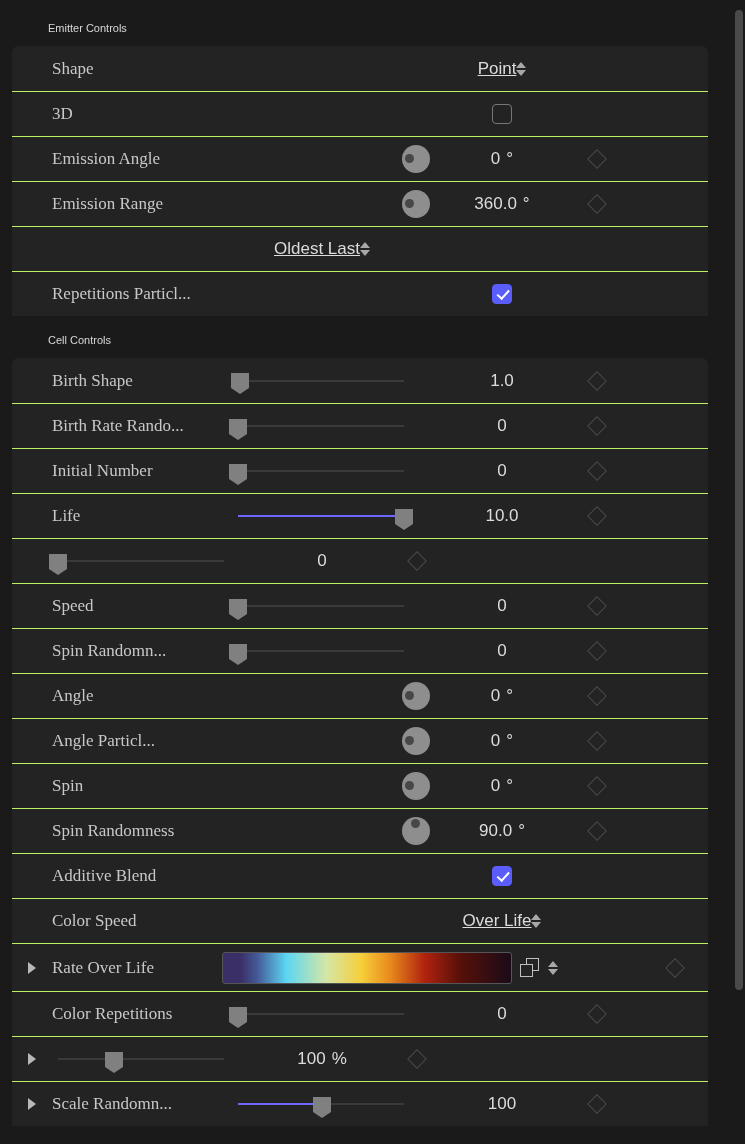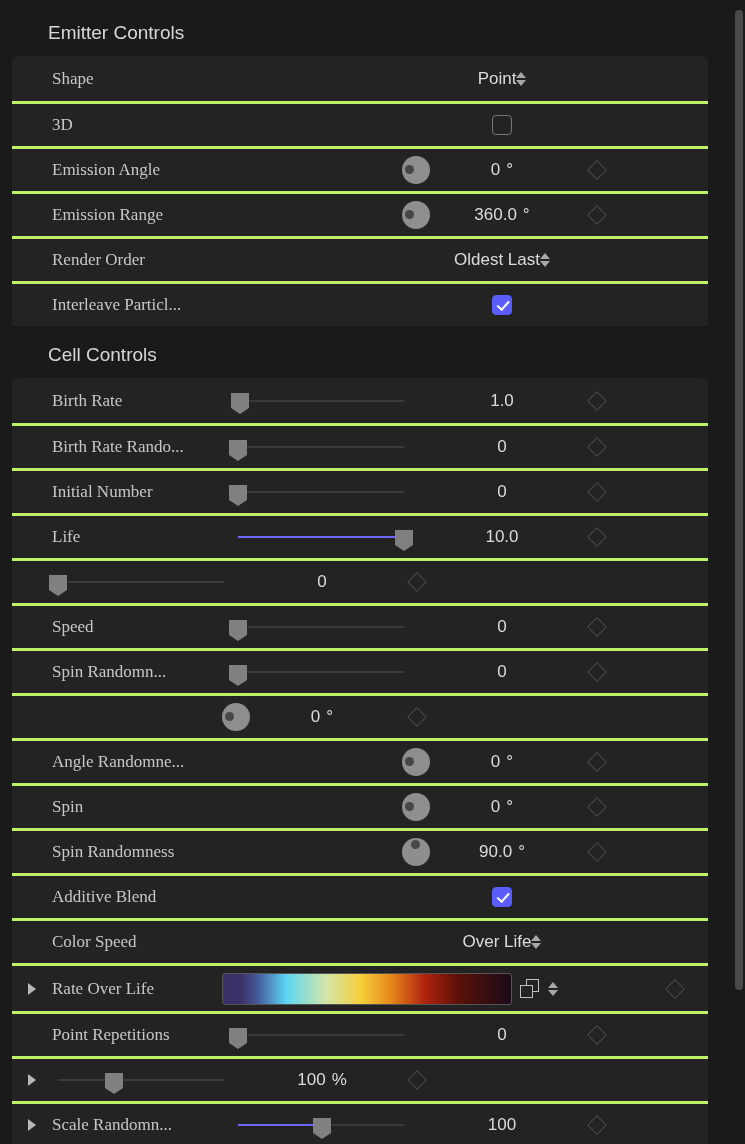--- a/index.html
+++ b/index.html
@@ -12,39 +12,39 @@
     color: #c8c8c8;
     overflow: hidden;
     position: relative;
   }
   .panel {
     width: 720px;
     padding-top: 10px;
   }
   .section-header {
     padding: 12px 0 12px 48px;
-    font-size: 19px;
+    font-size: 11px;
     color: #d8d8d8;
     background: #1a1a1a;
   }
   .section-body {
     background: #232323;
     border-radius: 6px 6px 0 0;
     margin: 0 12px 6px 12px;
     overflow: hidden;
   }
   .section-body.last { margin-bottom: 0; }
   .row {
     display: flex;
     align-items: center;
     height: 45px;
     padding: 0 8px 0 0;
     position: relative;
   }
-  .row + .row { border-top: 3px solid #bef264; }
+  .row + .row { border-top: 1px solid #bef264; }
   .disclosure-col {
     width: 40px;
     display: flex;
     align-items: center;
     justify-content: center;
   }
   .disclosure {
     width: 0; height: 0;
     border-top: 6px solid transparent;
     border-bottom: 6px solid transparent;
@@ -158,20 +158,21 @@
     height: 10px;
     border: solid #fff;
     border-width: 0 2.5px 2.5px 0;
     transform: rotate(42deg) translateY(-1px);
   }
   .select {
     display: flex;
     align-items: center;
     color: #dcdcdc;
     margin: 0 auto;
+    text-decoration: underline;
   }
   .stepper {
     display: inline-flex;
     flex-direction: column;
     gap: 2px;
   }
   .stepper .up, .stepper .down {
     width: 0; height: 0;
     border-left: 5px solid transparent;
     border-right: 5px solid transparent;
@@ -292,53 +293,52 @@
         <span class="num">360.0</span>
         <span class="unit">°</span>
       </div>
       <div class="keyframe-col">
         <div class="keyframe-diamond"></div>
       </div>
     </div>
 
     <div class="row">
       <div class="disclosure-col"></div>
-      <div class="label">Render Order</div>
       <div class="control-area"></div>
       <div class="value-col">
         <span class="select">
           <span>Oldest Last</span>
           <span class="stepper">
               <span class="up"></span>
               <span class="down"></span>
             </span>
         </span>
       </div>
       <div class="keyframe-col"></div>
     </div>
 
     <div class="row">
       <div class="disclosure-col"></div>
-      <div class="label">Interleave Particl...</div>
+      <div class="label">Repetitions Particl...</div>
       <div class="control-area"></div>
       <div class="value-col">
         <div class="checkbox checked"></div>
       </div>
       <div class="keyframe-col"></div>
     </div>
 
   </div>
 
   <div class="section-header">Cell Controls</div>
 
   <div class="section-body last">
 
     <div class="row">
       <div class="disclosure-col"></div>
-      <div class="label">Birth Rate</div>
+      <div class="label">Birth Shape</div>
       <div class="control-area">
         <div class="slider-track">
           <div class="slider-line"></div>
           <div class="slider-fill" style="width:6px;"></div>
           <div class="slider-thumb" style="left:8px;"></div>
         </div>
       </div>
       <div class="value-col">
           <span class="num">1.0</span>
         </div>
@@ -445,37 +445,38 @@
       <div class="value-col">
           <span class="num">0</span>
         </div>
       <div class="keyframe-col">
           <div class="keyframe-diamond"></div>
         </div>
     </div>
 
     <div class="row">
       <div class="disclosure-col"></div>
+      <div class="label">Angle</div>
       <div class="control-area">
         <div class="dial">
             <div class="dial-indicator" style="left:3px; top:9px;"></div>
           </div>
       </div>
       <div class="value-col">
           <span class="num">0</span>
           <span class="unit">°</span>
         </div>
       <div class="keyframe-col">
           <div class="keyframe-diamond"></div>
         </div>
     </div>
 
     <div class="row">
       <div class="disclosure-col"></div>
-      <div class="label">Angle Randomne...</div>
+      <div class="label">Angle Particl...</div>
       <div class="control-area">
         <div class="dial">
             <div class="dial-indicator" style="left:3px; top:9px;"></div>
           </div>
       </div>
       <div class="value-col">
           <span class="num">0</span>
           <span class="unit">°</span>
         </div>
       <div class="keyframe-col">
@@ -562,21 +563,21 @@
           </span>
       </div>
       <div style="flex:1;"></div>
       <div class="keyframe-col">
           <div class="keyframe-diamond"></div>
         </div>
     </div>
 
     <div class="row">
       <div class="disclosure-col"></div>
-      <div class="label">Point Repetitions</div>
+      <div class="label">Color Repetitions</div>
       <div class="control-area">
         <div class="slider-track">
           <div class="slider-line"></div>
           <div class="slider-thumb" style="left:6px;"></div>
         </div>
       </div>
       <div class="value-col">
           <span class="num">0</span>
         </div>
       <div class="keyframe-col">

